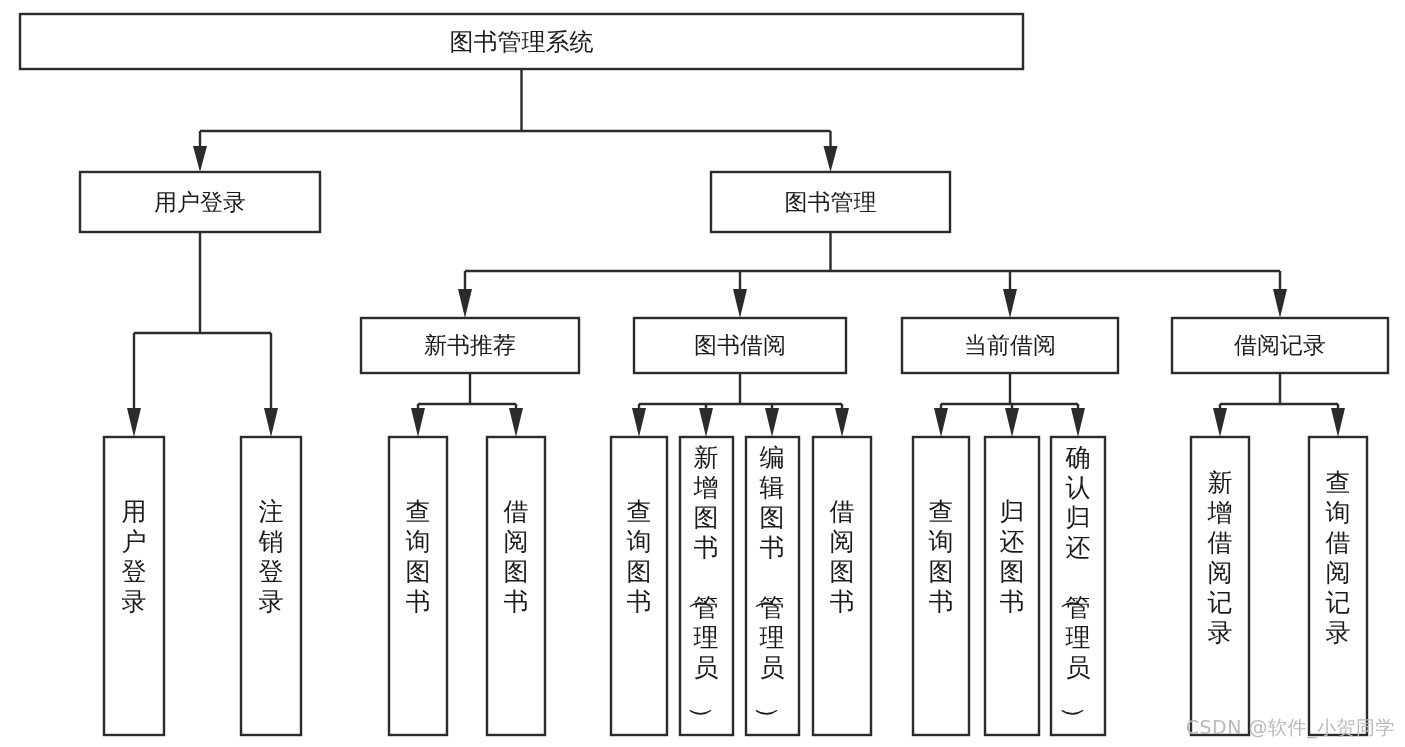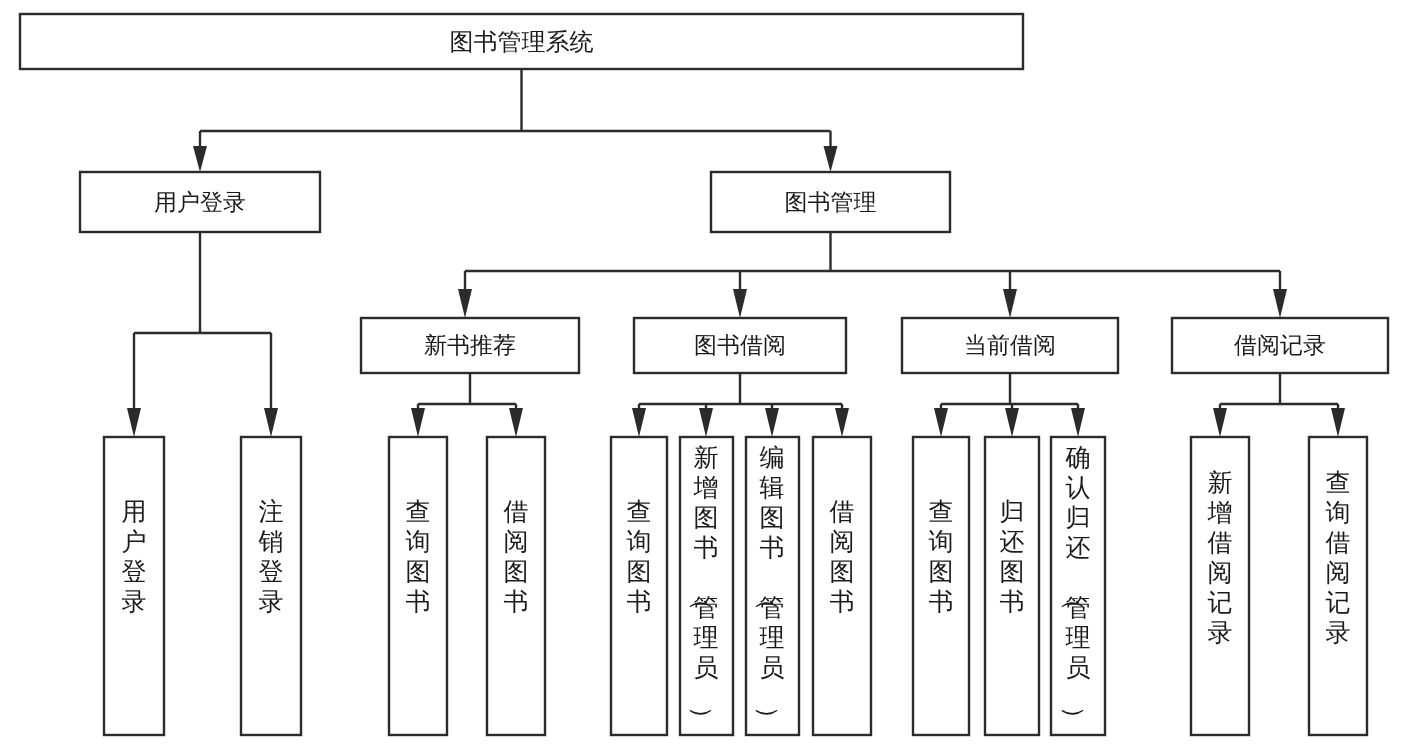--- a/index.html
+++ b/index.html
@@ -244,13 +244,14 @@
         <rect class="node-box" x="1191" y="437" width="58" height="298"></rect>
         <text class="node-label-v" x="1220" y="491"><tspan x="1220" dy="0">新</tspan><tspan x="1220" dy="30">增</tspan><tspan x="1220" dy="30">借</tspan><tspan x="1220" dy="30">阅</tspan><tspan x="1220" dy="30">记</tspan><tspan x="1220" dy="30">录</tspan></text>
       </g>
       <g>
         <rect class="node-box" x="1309" y="437" width="58" height="298"></rect>
         <text class="node-label-v" x="1338" y="491"><tspan x="1338" dy="0">查</tspan><tspan x="1338" dy="30">询</tspan><tspan x="1338" dy="30">借</tspan><tspan x="1338" dy="30">阅</tspan><tspan x="1338" dy="30">记</tspan><tspan x="1338" dy="30">录</tspan></text>
       </g>
     </g>
   </svg>
 
+  <div class="watermark">CSDN @软件_小贺同学</div>
 </div>
 
 </body></html>

